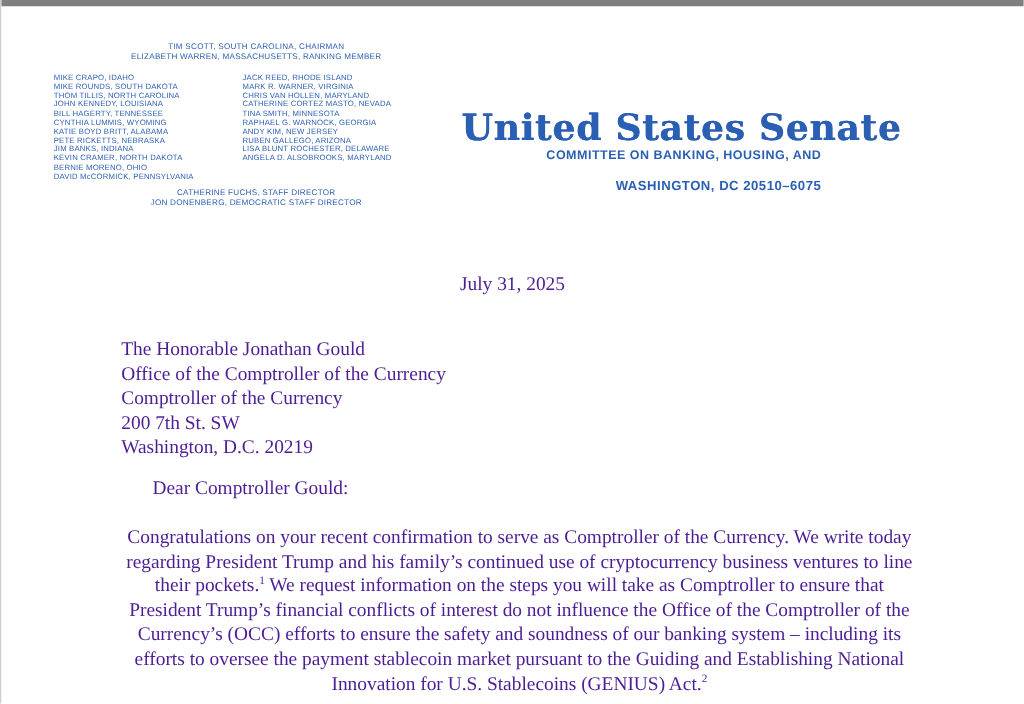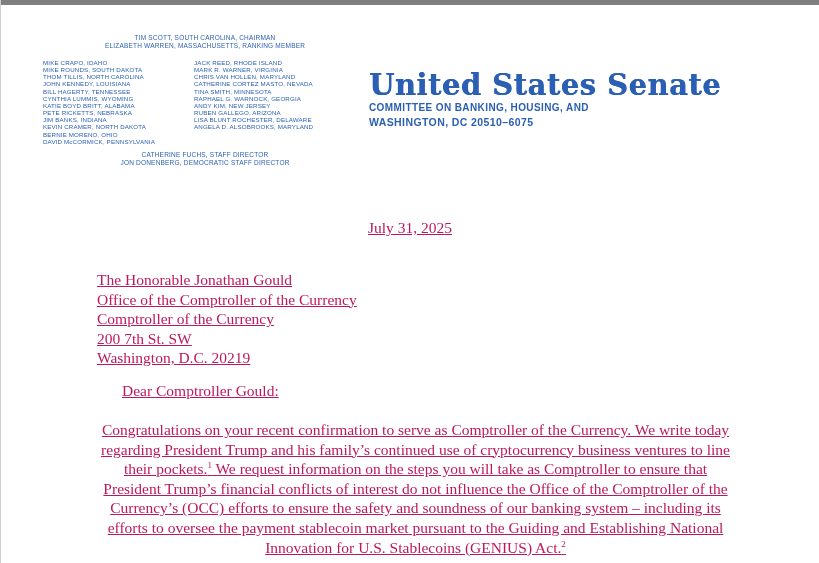--- a/index.html
+++ b/index.html
@@ -49,52 +49,51 @@
     position: absolute;
     left: 58px; top: 151px; width: 292px;
     text-align: center;
     font-family: "Liberation Sans", sans-serif;
     font-size: 6.5px; line-height: 8px;
     letter-spacing: 0.2px;
   }
   
   #senate-block {
     position: absolute;
-    left: 368px; top: 69px; width: 288px;
-    text-align: left;
+    left: 368px; top: 86px; width: 288px;
+    text-align: right;
   }
   #senate-title {
     font-family: "DejaVu Serif", serif;
     font-weight: 700;
     font-size: 29px;
     line-height: 32px;
     letter-spacing: 0.5px;
     text-shadow: 0.4px 0 0 currentColor;
     white-space: nowrap;
   }
   .committee-line {
     font-family: "Liberation Sans", sans-serif;
     font-weight: 700;
     font-size: 10px;
     line-height: 13px;
     letter-spacing: 0.4px;
   }
   #committee-address {
-    margin-top: 2px;
+    margin-top: 12px;
     font-family: "Liberation Sans", sans-serif;
     font-weight: 700;
     font-size: 10.5px;
     letter-spacing: 0.4px;
   }
   
   .serif-text {
     font-family: "Liberation Serif", serif;
     font-size: 15.5px;
-    color: #be185d;
-    text-decoration: underline;
+    color: #4c1d95;
   }
   #date-line {
     position: absolute;
     left: 367px; top: 219px;
   }
   #recipient-block {
     position: absolute;
     left: 96px; top: 270px;
     line-height: 19.5px;
   }

